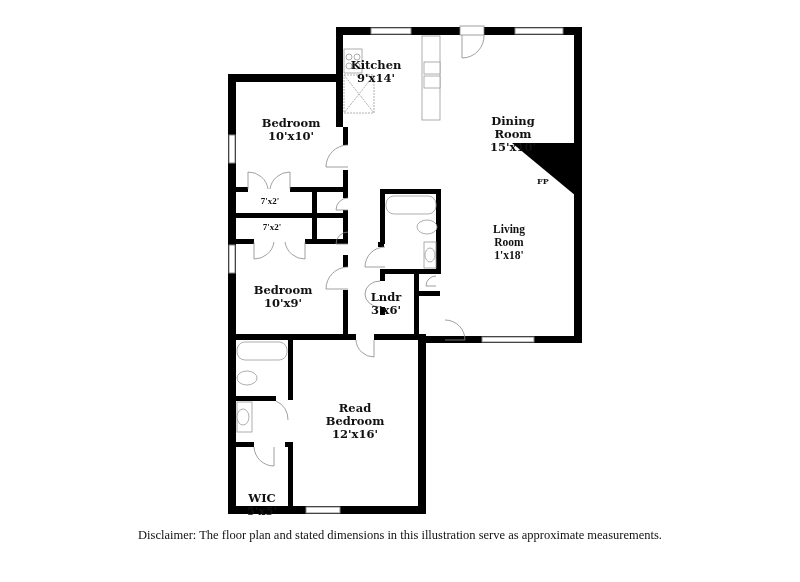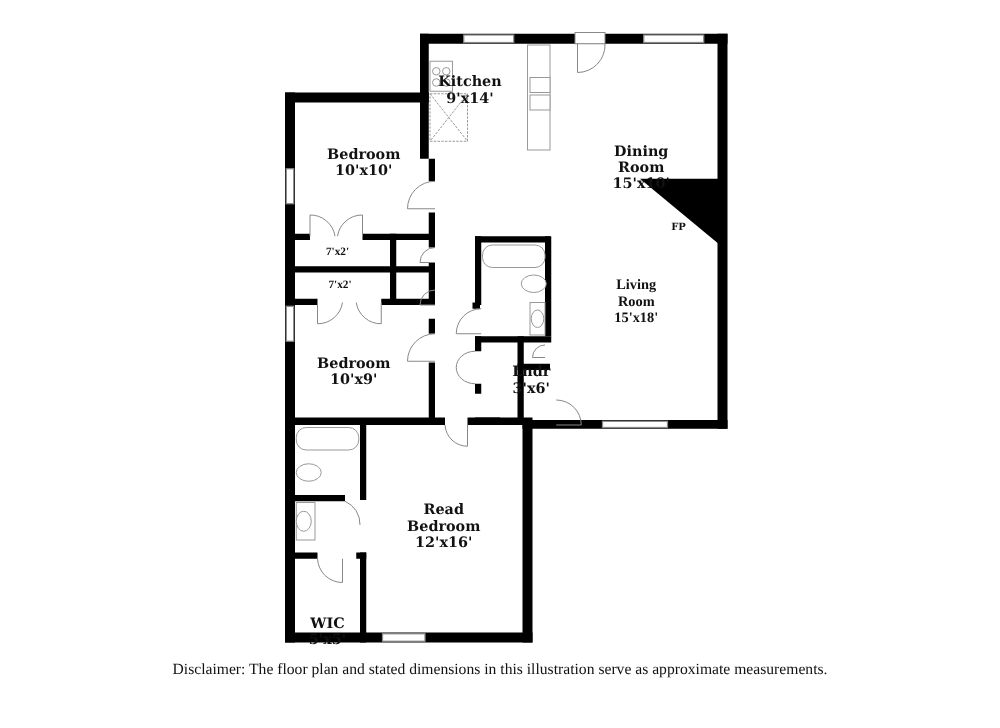--- a/index.html
+++ b/index.html
@@ -132,27 +132,27 @@
       <span class="dim">Room</span>
       <span class="dim">15'x10'</span>
     </div>
     <div class="room-label" style="left: 291px; top: 130px;">
       <span class="dim">Bedroom</span>
       <span class="dim">10'x10'</span>
     </div>
     <div class="room-label" style="left: 509px; top: 242px; font-family: Liberation Serif, serif;">
       <span class="dim">Living</span>
       <span class="dim">Room</span>
-      <span class="dim">15'x18'</span>
+      <span class="dim">1'x18'</span>
     </div>
     <div class="room-label" style="left: 283px; top: 297px;">
       <span class="dim">Bedroom</span>
       <span class="dim">10'x9'</span>
     </div>
-    <div class="room-label" style="left: 386px; top: 304px; margin-left: 39px;">
+    <div class="room-label" style="left: 386px; top: 304px;">
       <span class="dim">Lndr</span>
       <span class="dim">3'x6'</span>
     </div>
     <div class="room-label" style="left: 355px; top: 421px;">
       <span class="dim">Read</span>
       <span class="dim">Bedroom</span>
       <span class="dim">12'x16'</span>
     </div>
     <div class="room-label" style="left: 262px; top: 505px;">
       <span class="dim">WIC</span>

